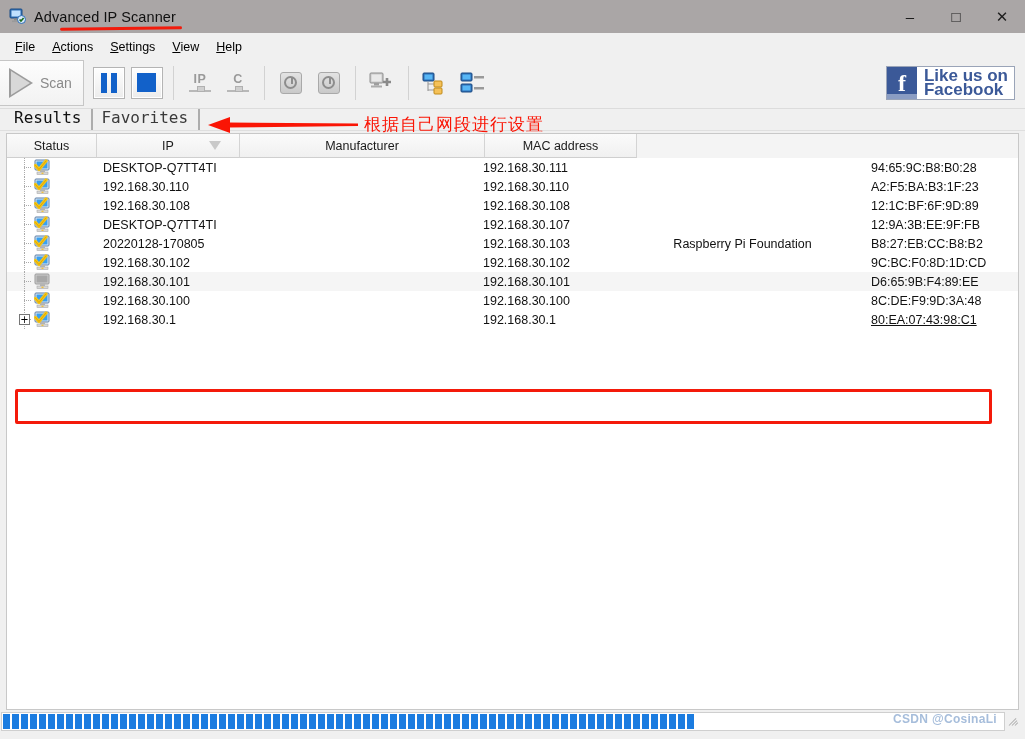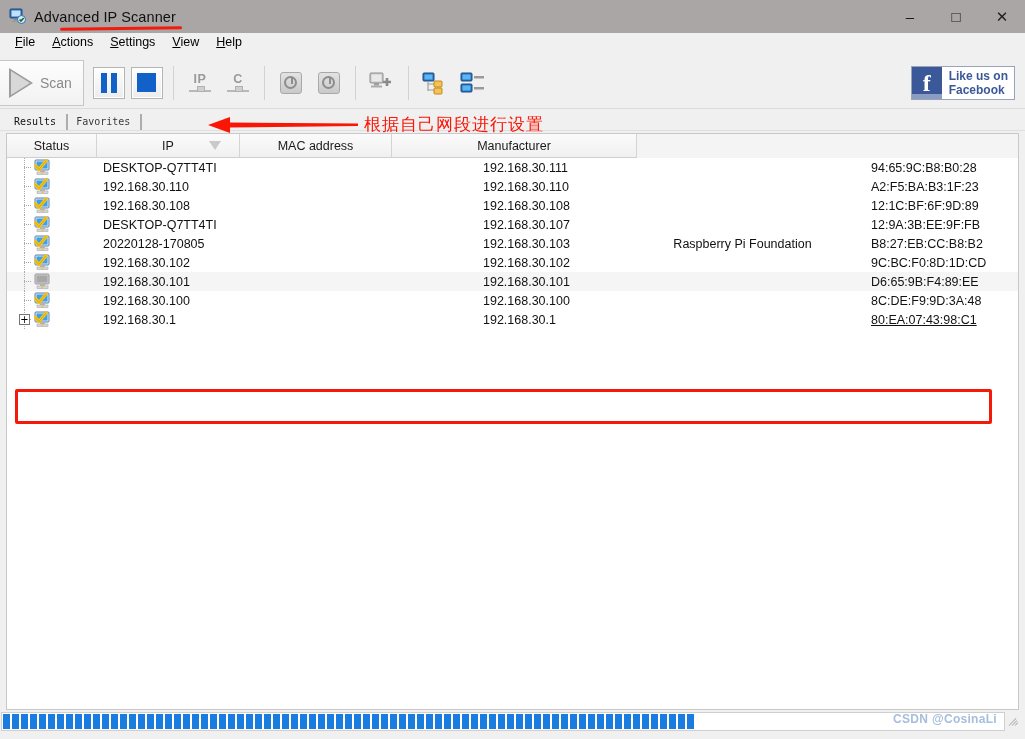--- a/index.html
+++ b/index.html
@@ -38,21 +38,21 @@
   .wincontrols { margin-left: auto; display: flex; height: 33px; }
   .wc {
     width: 46px; height: 33px; display: flex;
     align-items: center; justify-content: center;
     font-size: 15px; color: #1c1c1c;
   }
 
   
   .menubar {
     height: 24px; background: #f0f0f0;
-    display: flex; align-items: flex-start;
+    display: flex; align-items: flex-end;
     padding-left: 7px; flex: 0 0 24px;
     border-bottom: 1px solid #f0f0f0;
   }
   .menu-item {
     font-size: 12.5px; color: #000;
     padding: 2px 9px 2px 8px;
     cursor: default;
   }
   .menu-item u { text-decoration: underline; }
 
@@ -136,21 +136,21 @@
   .fb-f {
     width: 30px; background: #3b5998; color: #fff;
     display: flex; align-items: center; justify-content: center;
     font-family: "Liberation Serif", serif;
     font-size: 24px; font-weight: 700; line-height: 1;
     position: relative;
   }
   .fb-f::after { content:""; position:absolute; bottom:0; left:0; right:0; height:5px; background:#8b9dc3; }
   .fb-text {
     padding: 2px 6px 2px 7px; color: #3b5998;
-    font-size: 12px; font-weight: 700; line-height: 14px;
+    font-size: 17px; font-weight: 700; line-height: 14px;
     display: flex; flex-direction: column; justify-content: center;
   }
 
   
   .rangebar {
     height: 28px; background: #f0f0f0; flex: 0 0 28px;
     display: flex; align-items: center; padding: 0 6px;
     position: relative;
   }
   .range-input {
@@ -183,21 +183,21 @@
 
   
   .tabs {
     height: 22px; flex: 0 0 22px;
     display: flex; align-items: flex-end;
     padding-left: 6px; background: #f0f0f0;
     border-bottom: 1px solid #dfdfdf;
   }
   .tab {
     font-family: "DejaVu Sans Mono", monospace;
-    font-size: 10px; color: #3a3a3a;
+    font-size: 16px; color: #3a3a3a;
     padding: 2px 10px 3px 8px;
     border-right: 2px solid #adadad;
     background: #f0f0f0;
   }
   .tab.active { color: #111; }
 
   
   .table-wrap {
     flex: 1; margin: 2px 6px 0 6px;
     background: #fff; border: 1px solid #c8c8c8;
@@ -421,22 +421,22 @@
 
   <div class="tabs">
     <div class="tab active">Results</div>
     <div class="tab">Favorites</div>
   </div>
 
   <div class="table-wrap">
     <div class="thead">
       <div class="th" style="width:90px">Status</div>
       <div class="th sorted" style="width:143px">IP</div>
+      <div class="th" style="width:245px">Manufacturer</div>
       <div class="th" style="width:152px">MAC address</div>
-      <div class="th" style="width:245px">Manufacturer</div>
     </div>
     <div class="tbody" id="tbody">
         <div class="row">
           <div class="cell c-status" style="width: 90px;">
             <div class="dotline"></div>
             <div class="dotstub"></div>
             <span class="pcicon"><svg width="18" height="17" viewBox="0 0 18 17">
                 <rect x="1" y="1" width="14" height="10" rx="1" fill="#dfe9f3" stroke="#5a7fa8"></rect>
                 <rect x="2.5" y="2.5" width="11" height="7" fill="#3aa0ef"></rect>
                 <rect x="6" y="11" width="5" height="2" fill="#b5b5b5"></rect>

